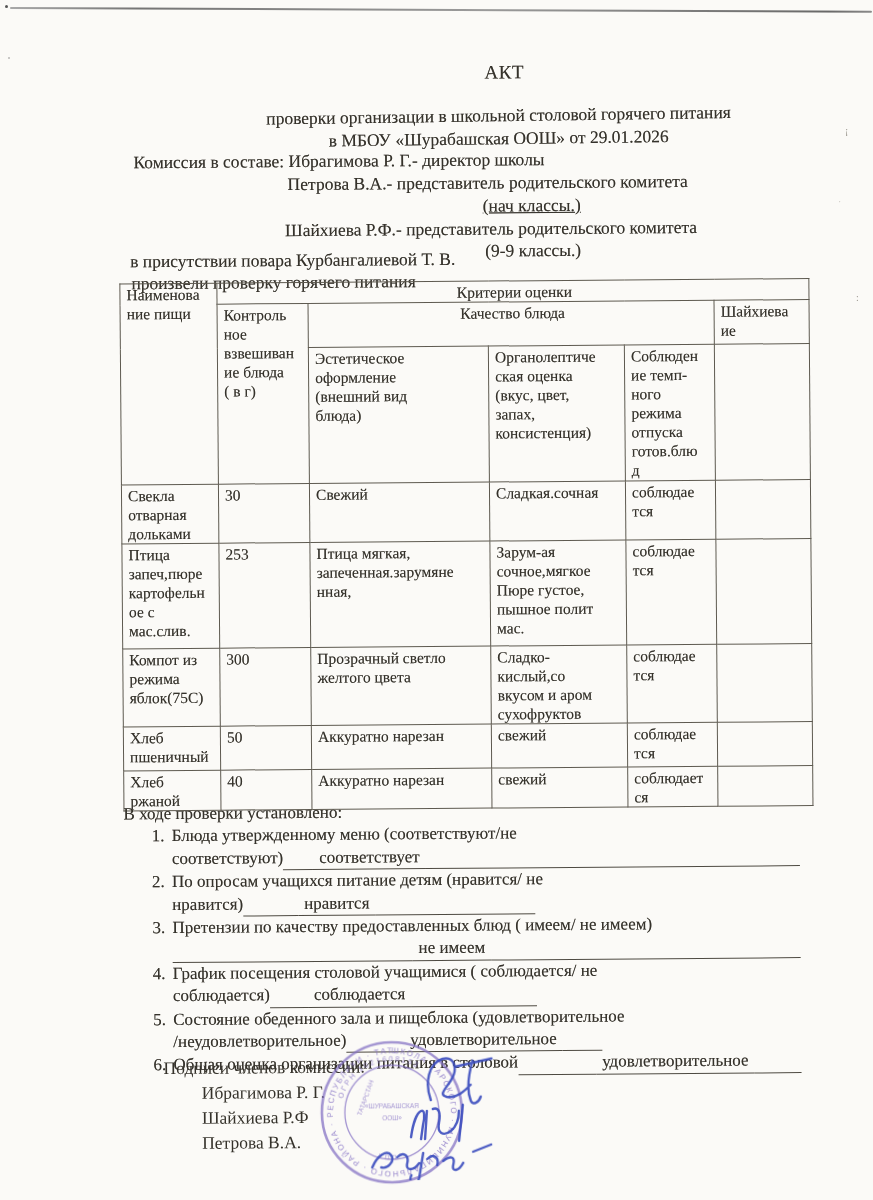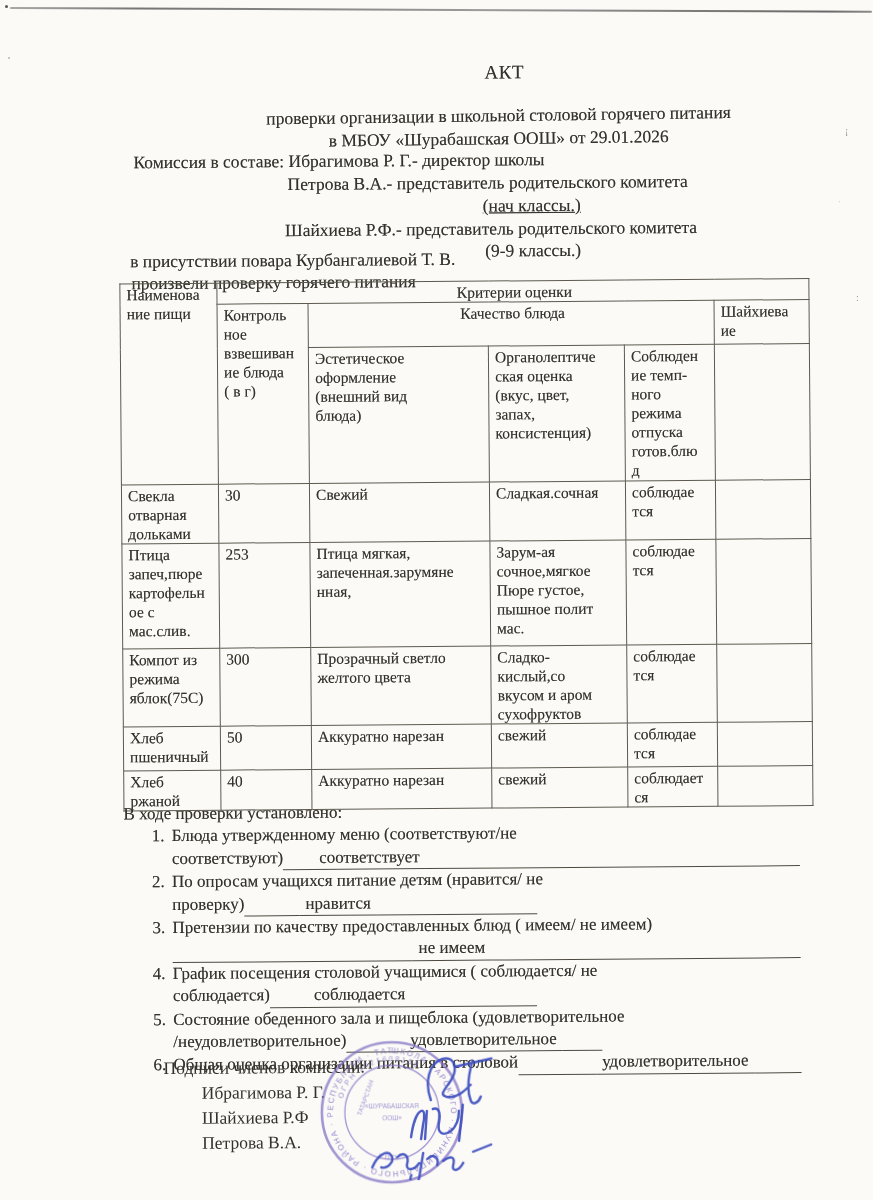--- a/index.html
+++ b/index.html
@@ -223,21 +223,21 @@
           <span class="u tailflex"></span>
         </div>
       </div>
     </div>
 
     <div class="item">
       <div class="num">2.</div>
       <div class="ibody">
         <div class="iline">По опросам учащихся питание детям (нравится/ не</div>
         <div class="fillrow">
-          <span class="pfx iline">проверку)</span>
+          <span class="pfx iline">нравится)</span>
           <span class="u" style="width:55px"></span>
           <span class="ans">нравится</span>
           <span class="u" style="width:160px"></span>
         </div>
       </div>
     </div>
 
     <div class="item">
       <div class="num">3.</div>
       <div class="ibody">

